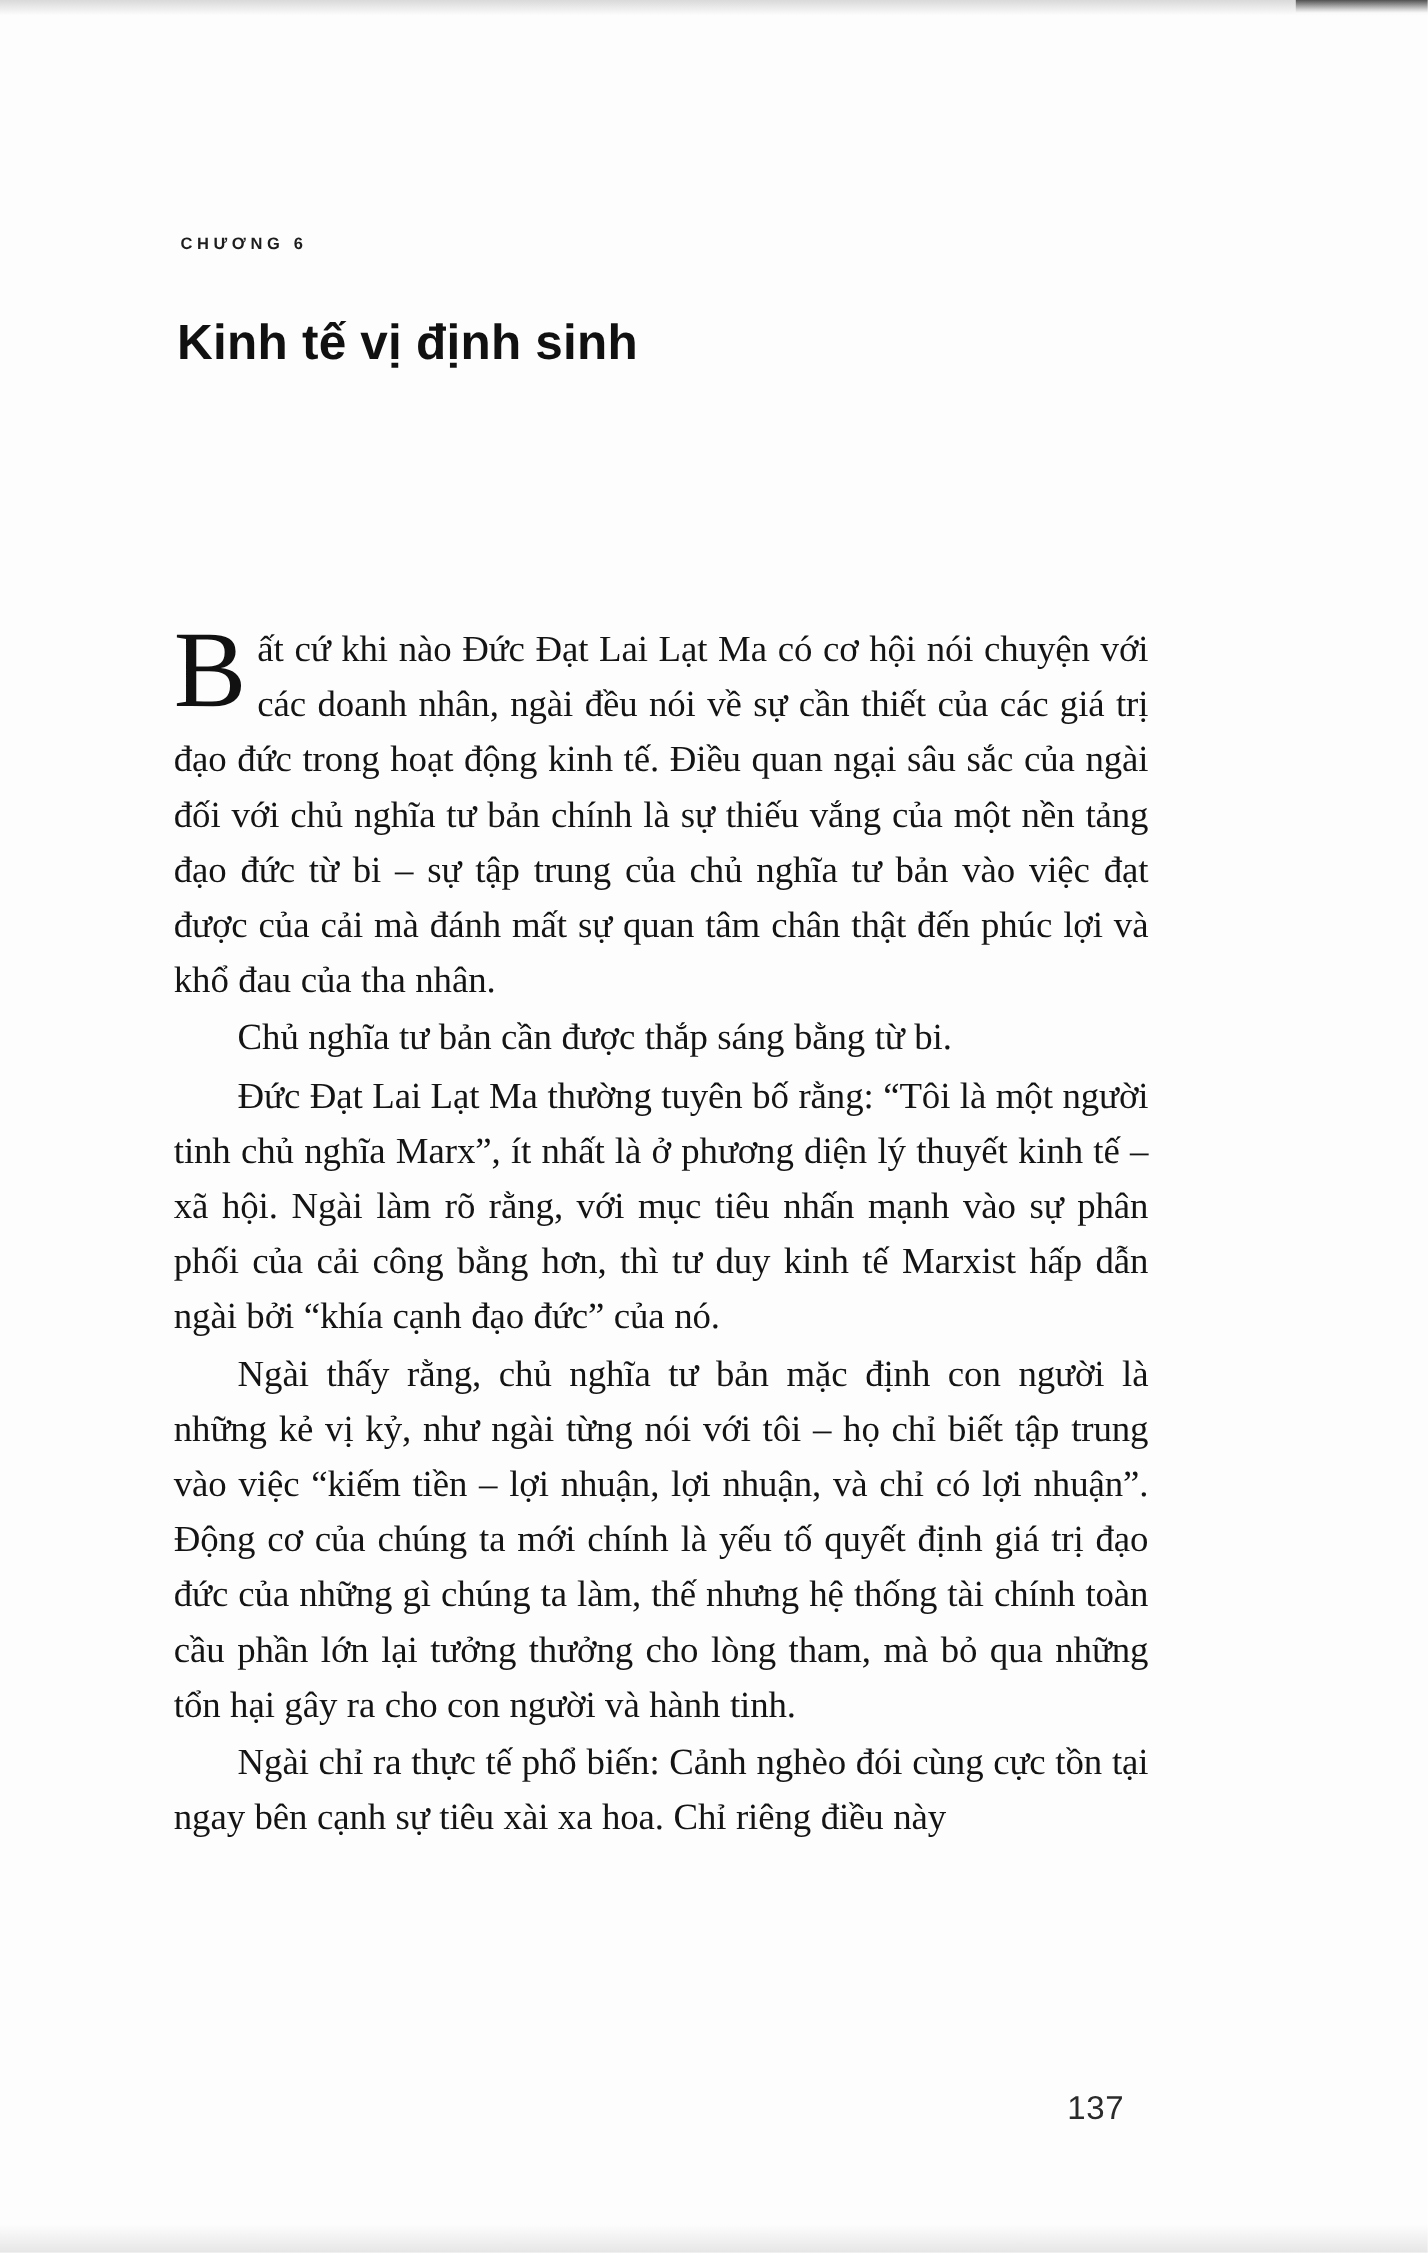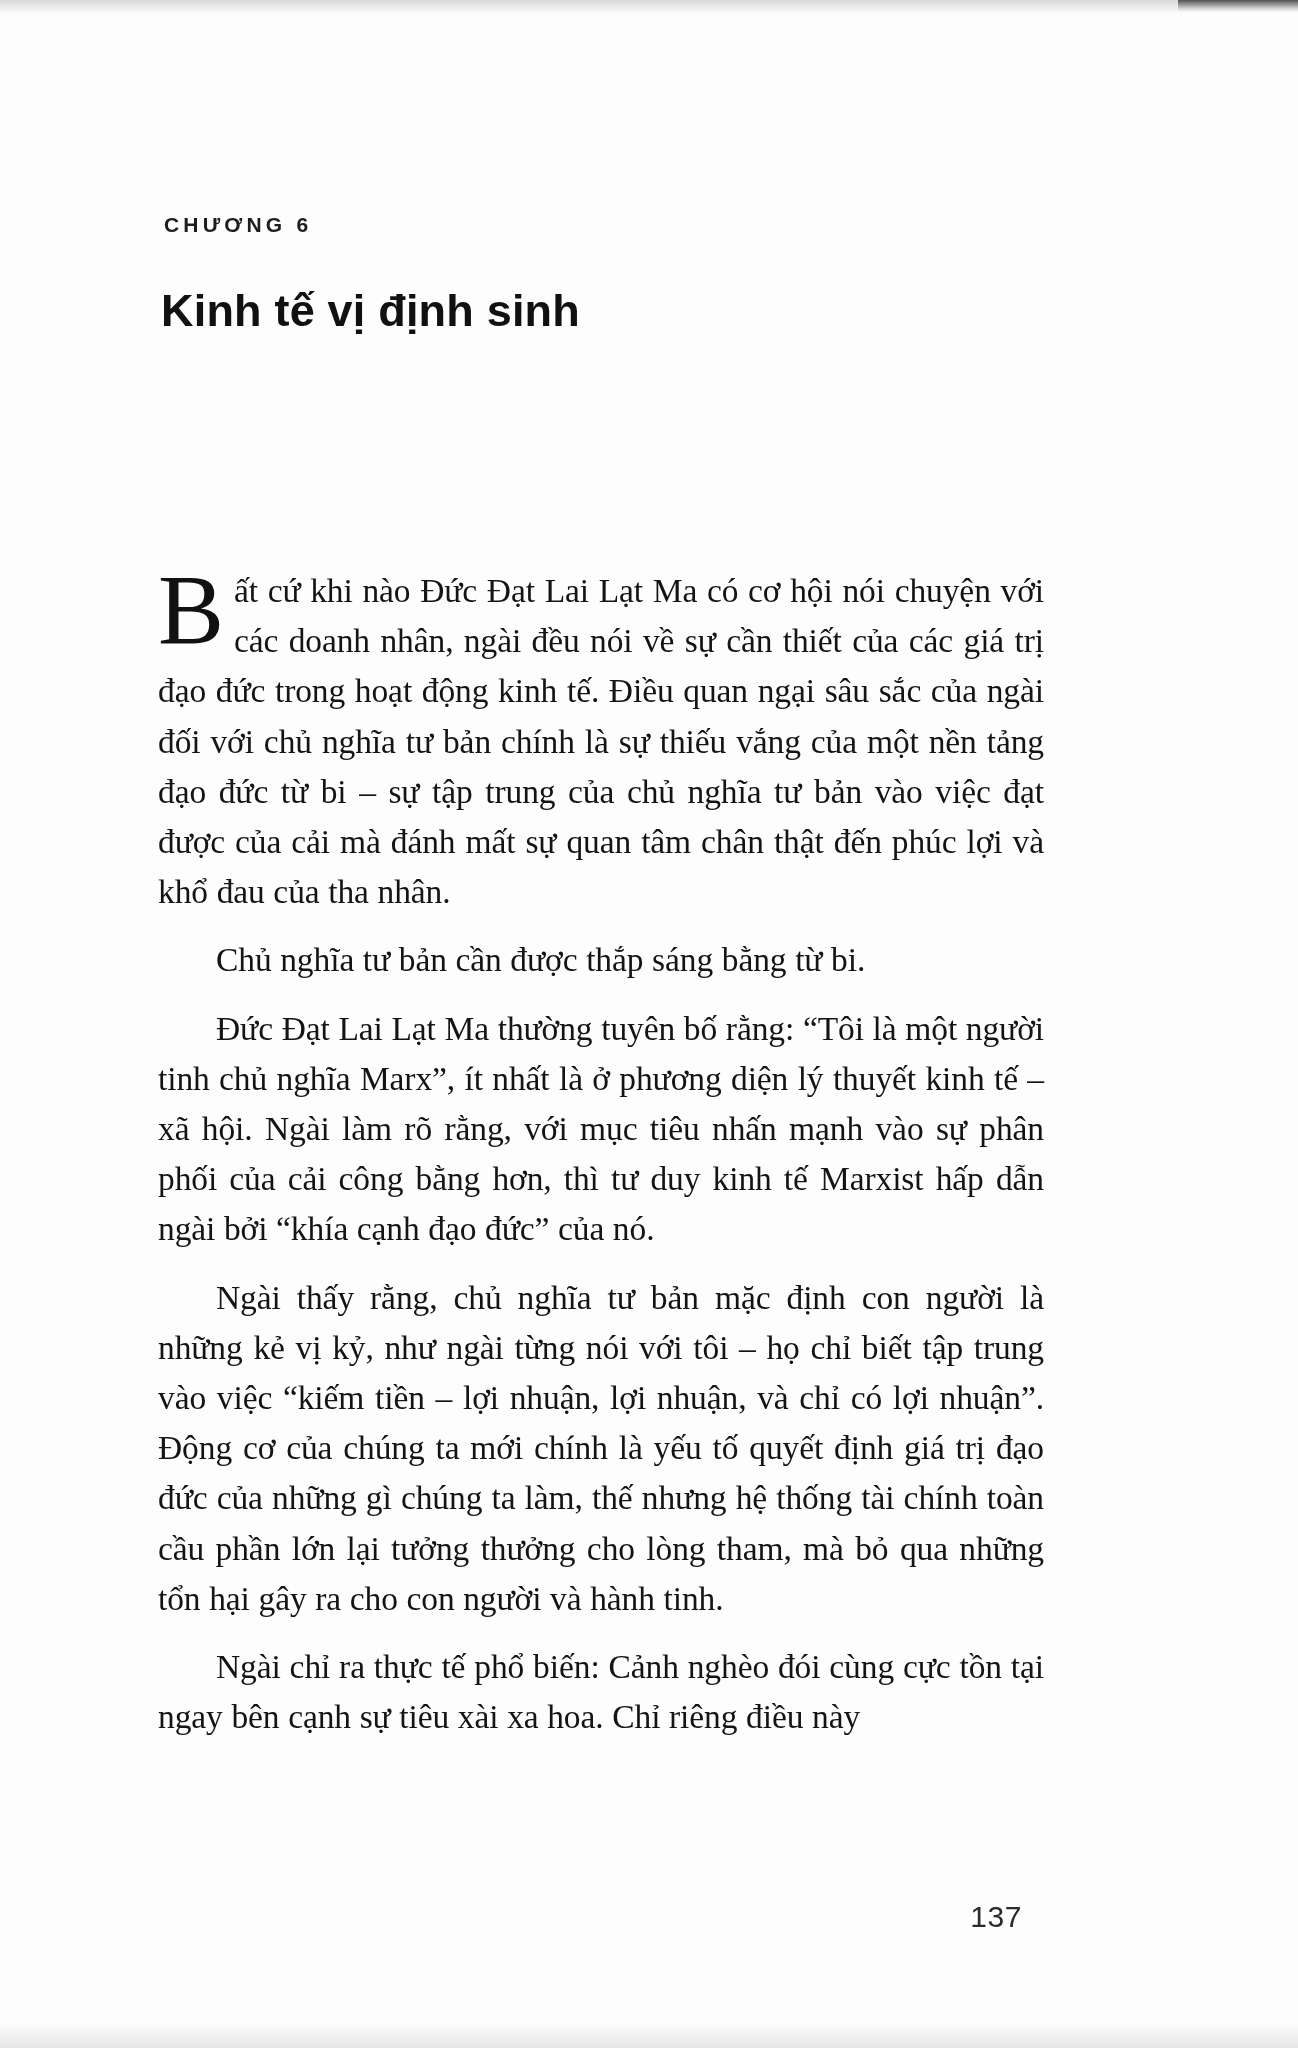--- a/index.html
+++ b/index.html
@@ -49,21 +49,21 @@
     width: 900px;
     height: 2048px;
   }
 
   
   .chapter-eyebrow {
     position: absolute;
     top: 213px;
     left: 6px;
     font-family: "Liberation Sans", "DejaVu Sans", sans-serif;
-    font-size: 21px;
+    font-size: 15px;
     font-weight: 600;
     letter-spacing: 4.2px;
     color: #1d1d1d;
   }
   .chapter-title {
     position: absolute;
     top: 255px;
     left: 3px;
     font-family: "Liberation Sans", "DejaVu Sans", sans-serif;
     font-size: 45px;
@@ -85,21 +85,21 @@
     margin: 0;
     font-size: 33.5px;
     line-height: 50.2px;
     text-align: justify;
     text-justify: inter-word;
     letter-spacing: -0.1px;
     word-spacing: 0.4px;
     color: #141414;
   }
   p.para + p.para {
-    margin-top: 18px;
+    margin-top: 2px;
   }
   p.indent {
     text-indent: 58px;
   }
 
   
   p.first-para {
     position: relative;
   }
   p.first-para .dropcap {

